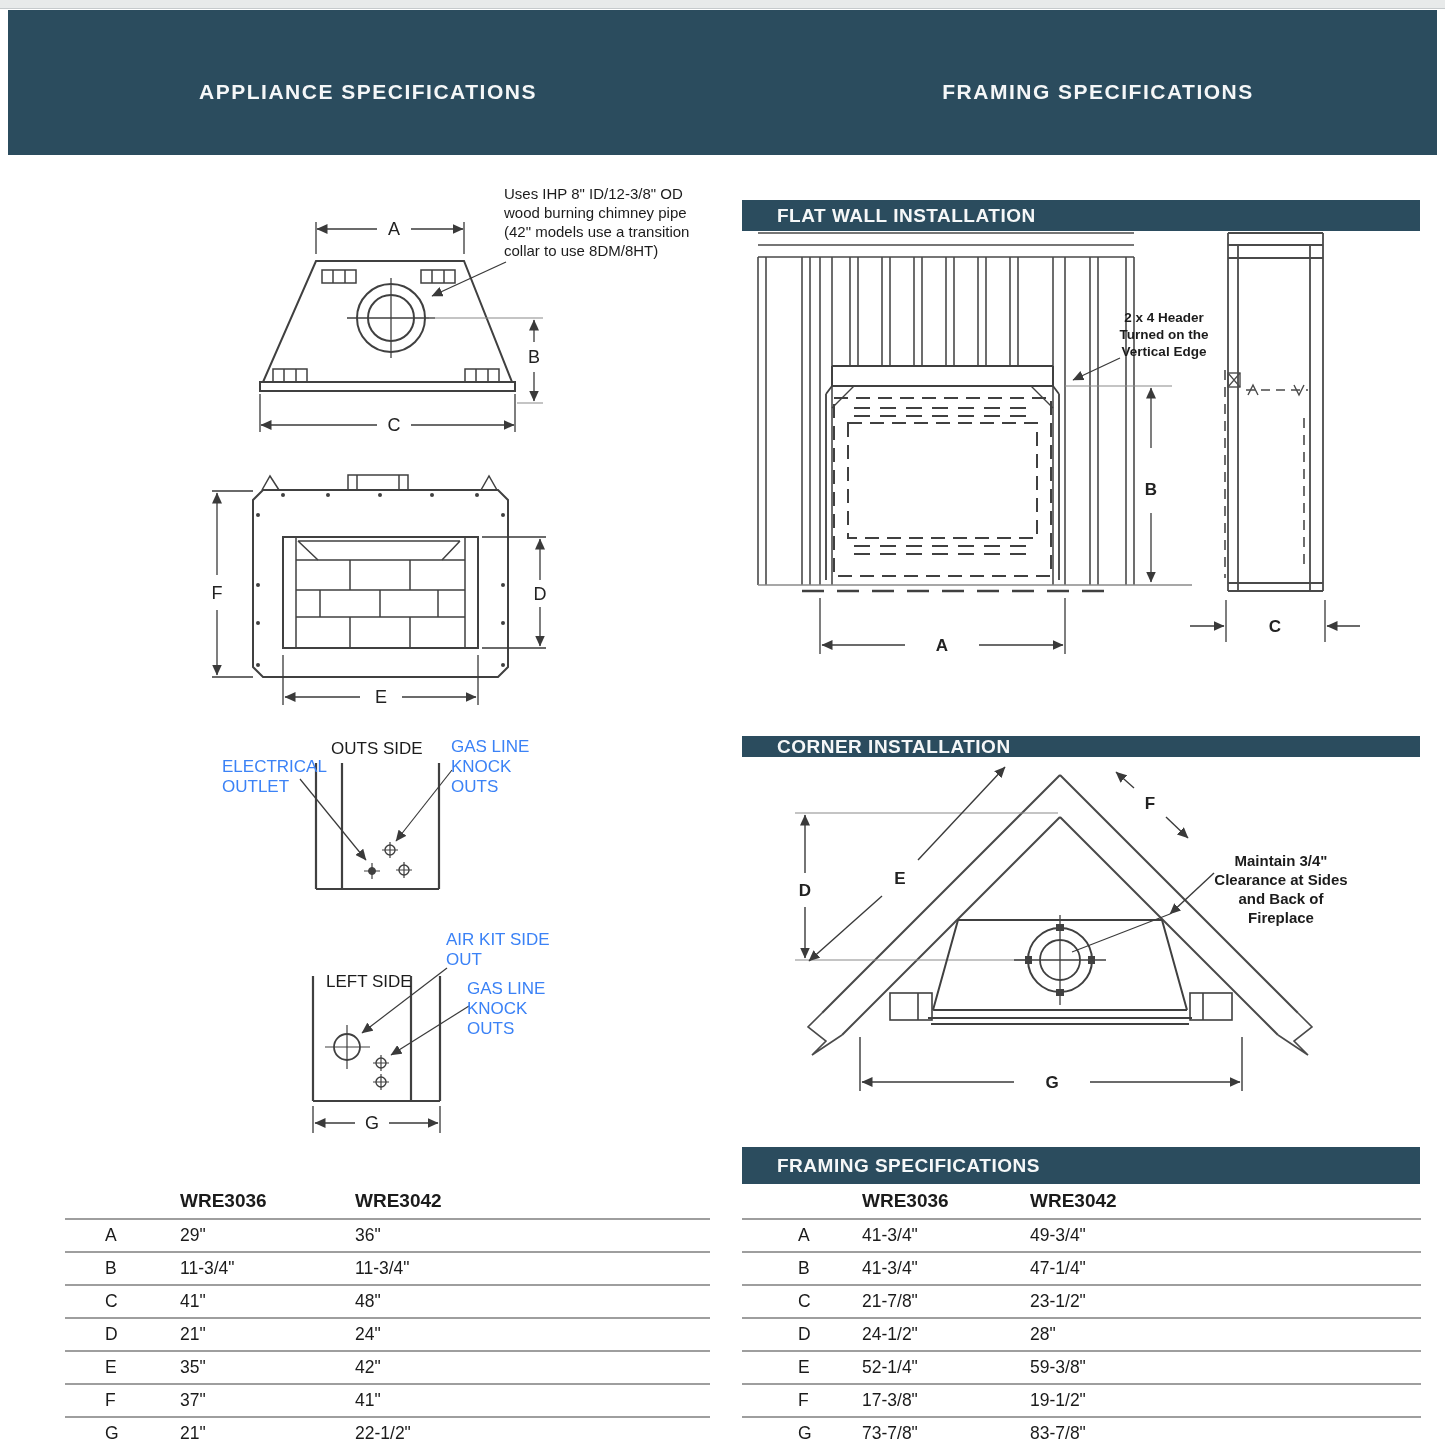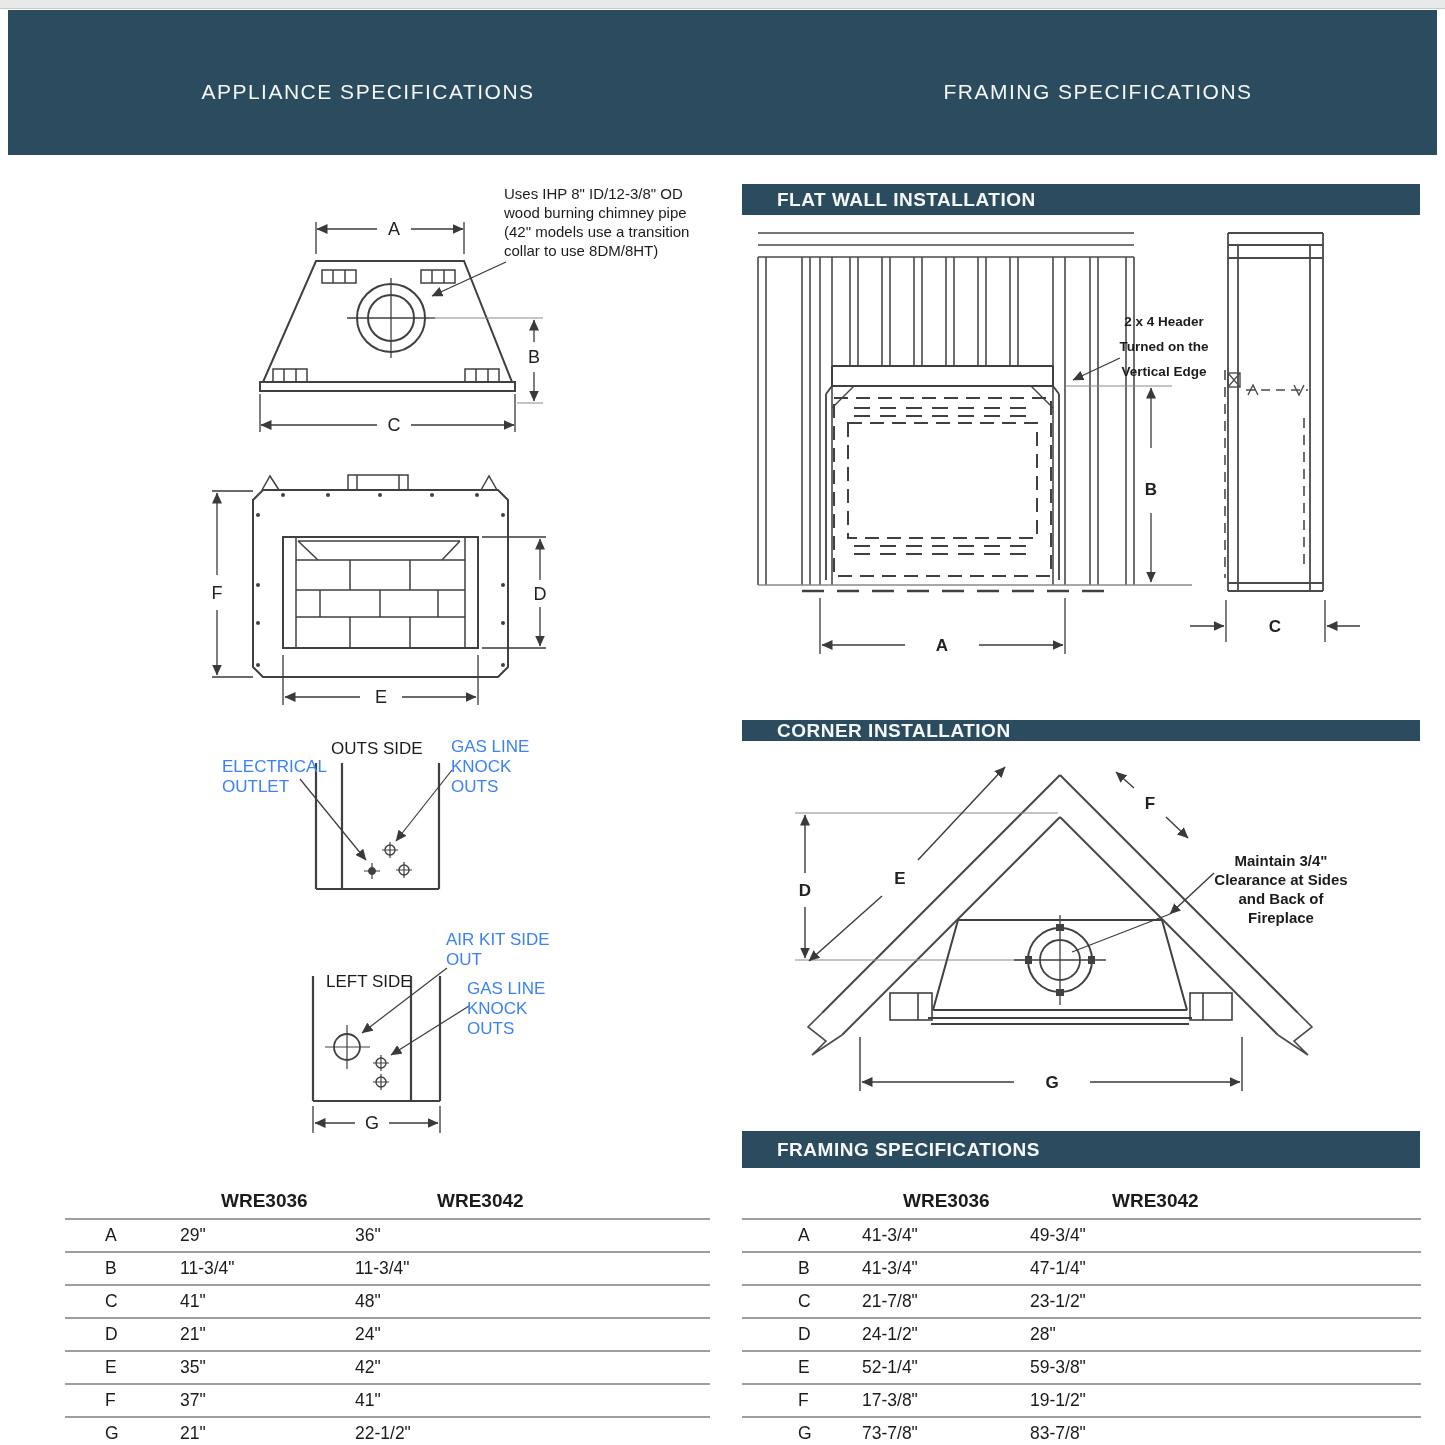--- a/index.html
+++ b/index.html
@@ -1,33 +1,33 @@
 <!DOCTYPE html>
 <html><head>
 <meta charset="utf-8">
 <style>
   html,body{margin:0;padding:0;background:#ffffff;}
   .page{position:relative;width:1445px;height:1445px;background:#ffffff;overflow:hidden;
         font-family:"Liberation Sans", sans-serif;color:#1b1b1b;}
   .top-strip{position:absolute;left:0;top:0;width:1445px;height:8px;background:#e8eaea;border-bottom:1px solid #c6cacc;}
   .banner{position:absolute;left:8px;top:10px;width:1429px;height:145px;background:#2b4c5e;}
   .banner-title{position:absolute;top:82px;transform:translate(-50%,-50%);color:#f5f7f8;
-        font-weight:normal;font-size:21px;letter-spacing:1.5px;white-space:nowrap;text-align:center;}
+        font-weight:bold;font-size:21px;letter-spacing:1.5px;white-space:nowrap;text-align:center;}
   .section-bar{position:absolute;background:#2b4c5e;color:#f5f7f8;font-weight:bold;font-size:19px;
-        letter-spacing:.5px;display:flex;align-items:center;padding-left:35px;box-sizing:border-box;white-space:nowrap;}
+        letter-spacing:.5px;display:flex;align-items:center;padding-left:35px;box-sizing:border-box;white-space:nowrap;margin-top:16px;}
   svg{position:absolute;overflow:visible;}
   svg text{font-family:"Liberation Sans", sans-serif;fill:#222;}
   .dimletter{font-size:18px;}
   .dimletter-b{font-size:17px;font-weight:bold;}
   .note{position:absolute;font-size:15px;line-height:19px;color:#1c1c1c;}
   .note-b{position:absolute;font-weight:bold;color:#1c1c1c;}
   .viewlabel{position:absolute;font-size:17px;line-height:20px;color:#1c1c1c;white-space:nowrap;}
   .viewlabel-wrap{position:absolute;font-size:17px;line-height:20px;color:#3b82f6;}
   .spec-table{position:absolute;font-size:17.5px;}
-  .spec-table .thead{display:grid;height:35px;align-items:center;font-weight:bold;font-size:19px;gap:41px;}
+  .spec-table .thead{display:grid;height:35px;align-items:center;font-weight:bold;font-size:19px;}
   .spec-table .trow{display:grid;height:31px;align-items:center;border-top:2px solid #9e9e9e;}
   .t-left .thead,.t-left .trow{grid-template-columns:115px 175px 1fr;}
   .t-right .thead,.t-right .trow{grid-template-columns:120px 168px 1fr;}
   .t-left .c0{padding-left:40px;}
   .t-right .c0{padding-left:56px;}
 </style>
 </head>
 <body>
 
 <div class="page">
@@ -268,21 +268,21 @@
       <path d="M409,295 L409,364" marker-end="url(#ah)"></path>
       <path d="M484,382 V424 M583,382 V424"></path>
       <path d="M448,408 L482,408" marker-end="url(#ah)"></path>
       <path d="M618,408 L585,408" marker-end="url(#ah)"></path>
       <path d="M378,140 L331,162" marker-end="url(#ah)"></path>
     </g>
     <text class="dimletter-b" x="200" y="433" text-anchor="middle">A</text>
     <text class="dimletter-b" x="409" y="277" text-anchor="middle">B</text>
     <text class="dimletter-b" x="533" y="414" text-anchor="middle">C</text>
   </svg>
-  <div class="note-b" style="left:1112px;top:309px;width:104px;font-size:13.5px;line-height:25px;text-align:center;">2 x 4 Header Turned on the Vertical Edge</div>
+  <div class="note-b" style="left:1112px;top:309px;width:104px;font-size:13.5px;line-height:17px;text-align:center;">2 x 4 Header Turned on the Vertical Edge</div>
 
   <div class="section-bar" style="left:742px;top:720px;width:678px;height:21px;">
     <span>CORNER INSTALLATION</span>
   </div>
   <svg style="left:742px;top:755px;" width="680" height="360" viewBox="0 0 680 360">
     <g stroke="#4a4a4a" stroke-width="2" fill="none">
       <path d="M318,20 L80,258 M318,62 L100,280"></path>
       <path d="M318,20 L556,258 M318,62 L536,280"></path>
       <path d="M80,258 L66,272 L84,286 L70,300 L100,280" stroke-width="1.6"></path>
       <path d="M556,258 L570,272 L552,286 L566,300 L536,280" stroke-width="1.6"></path>

